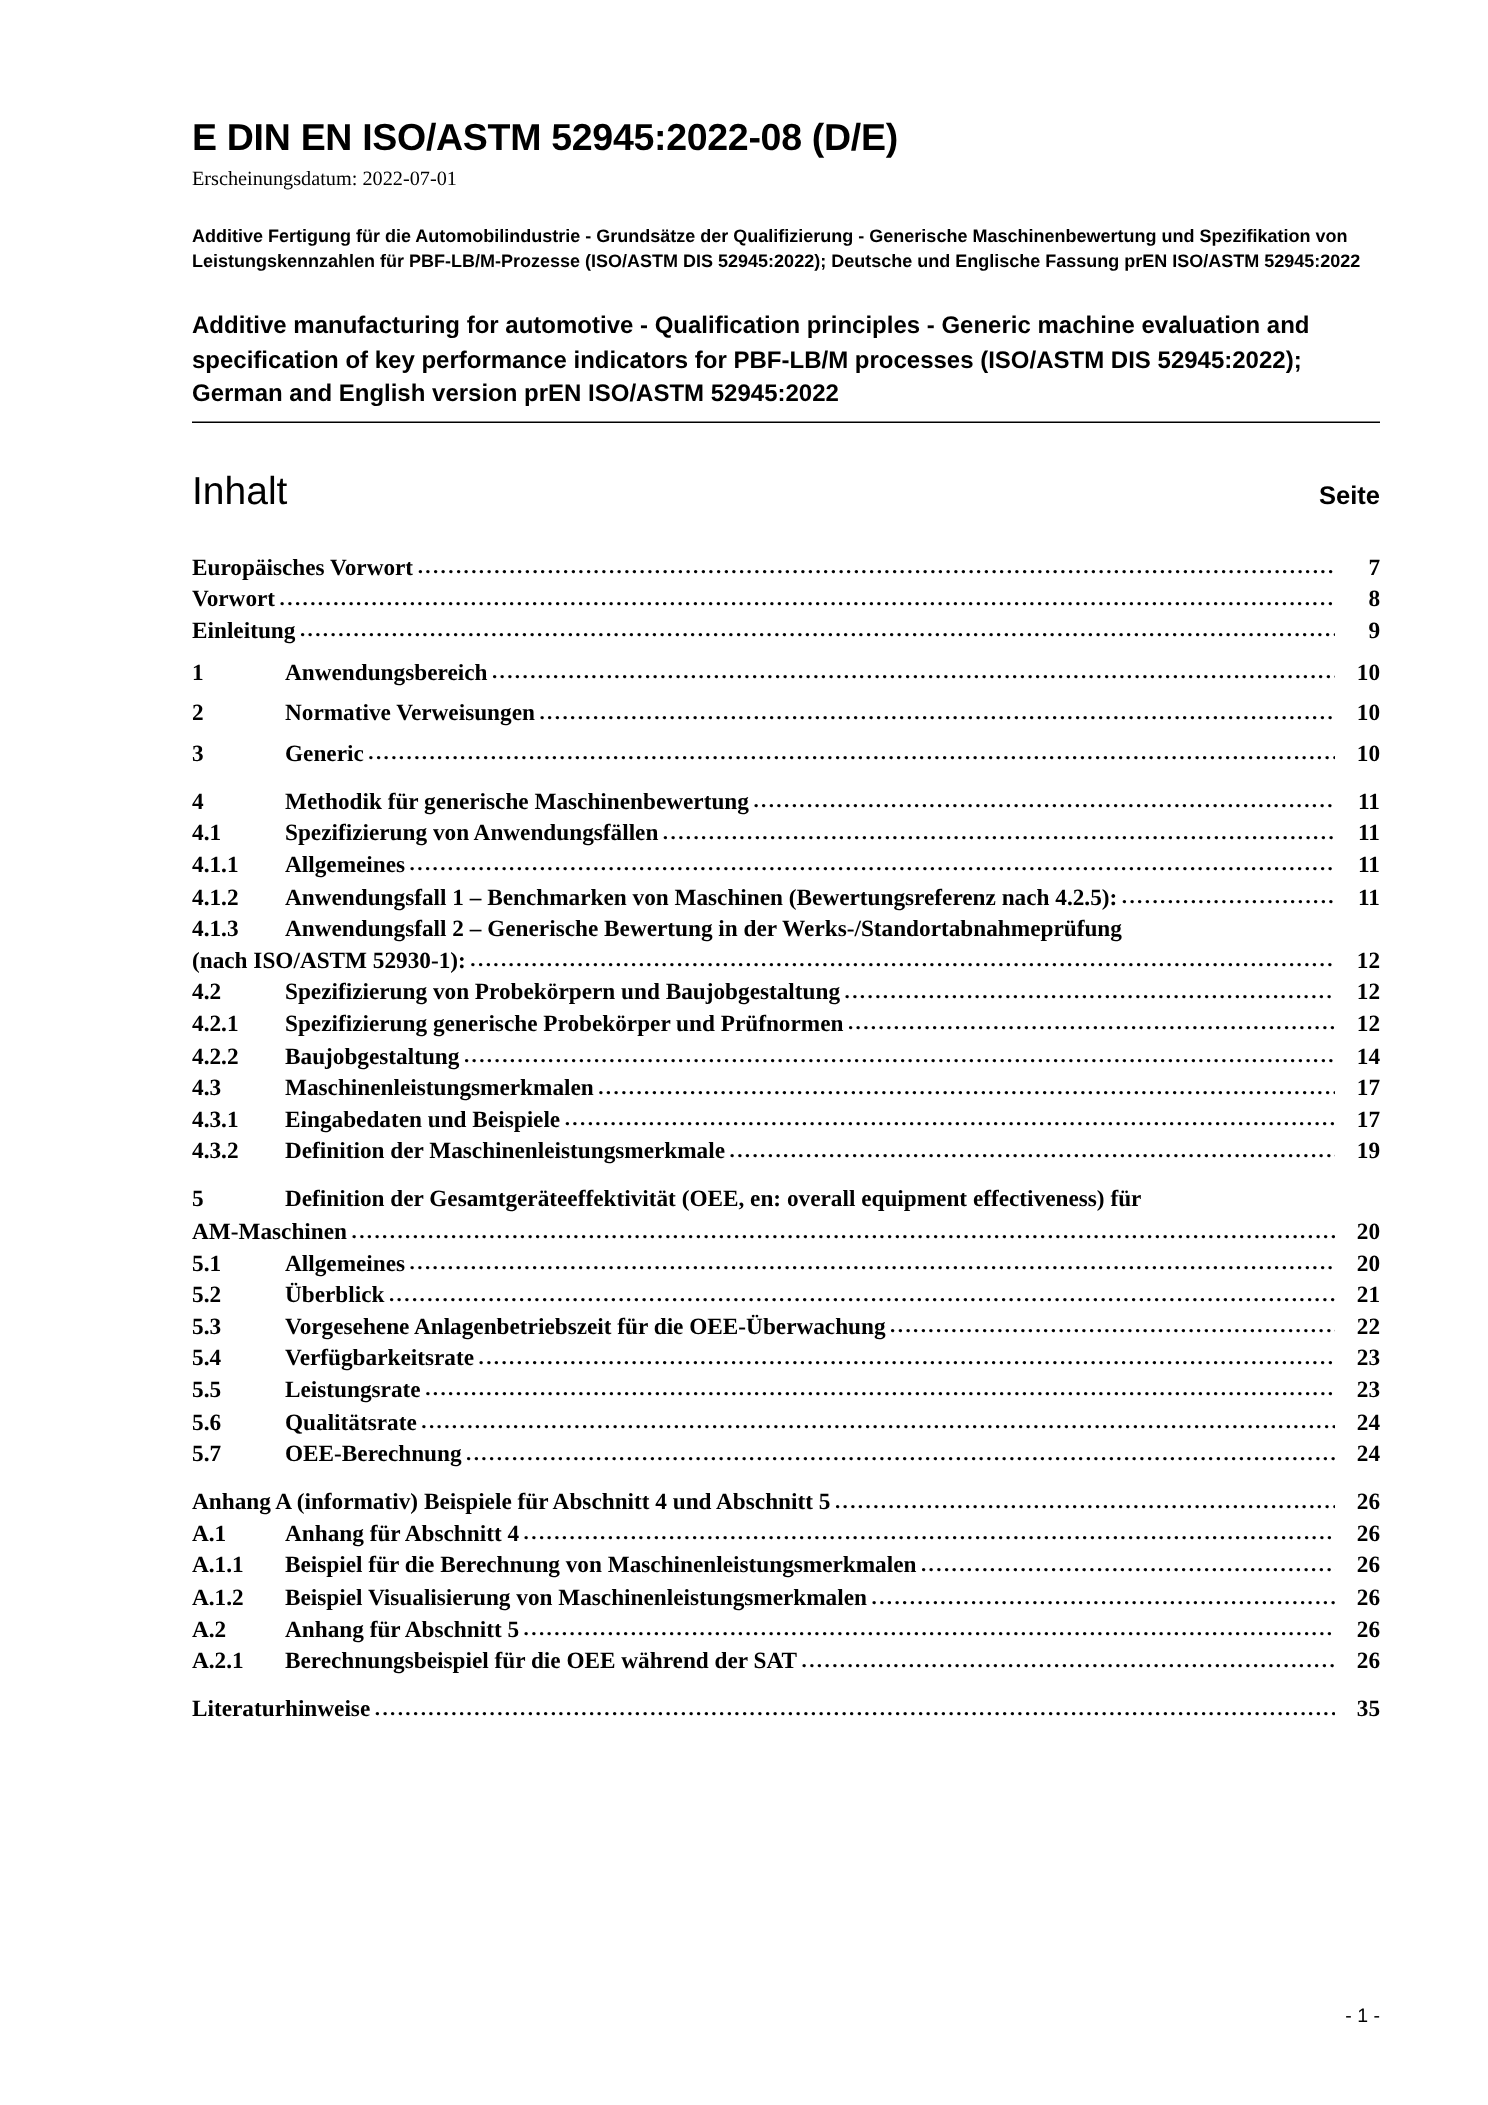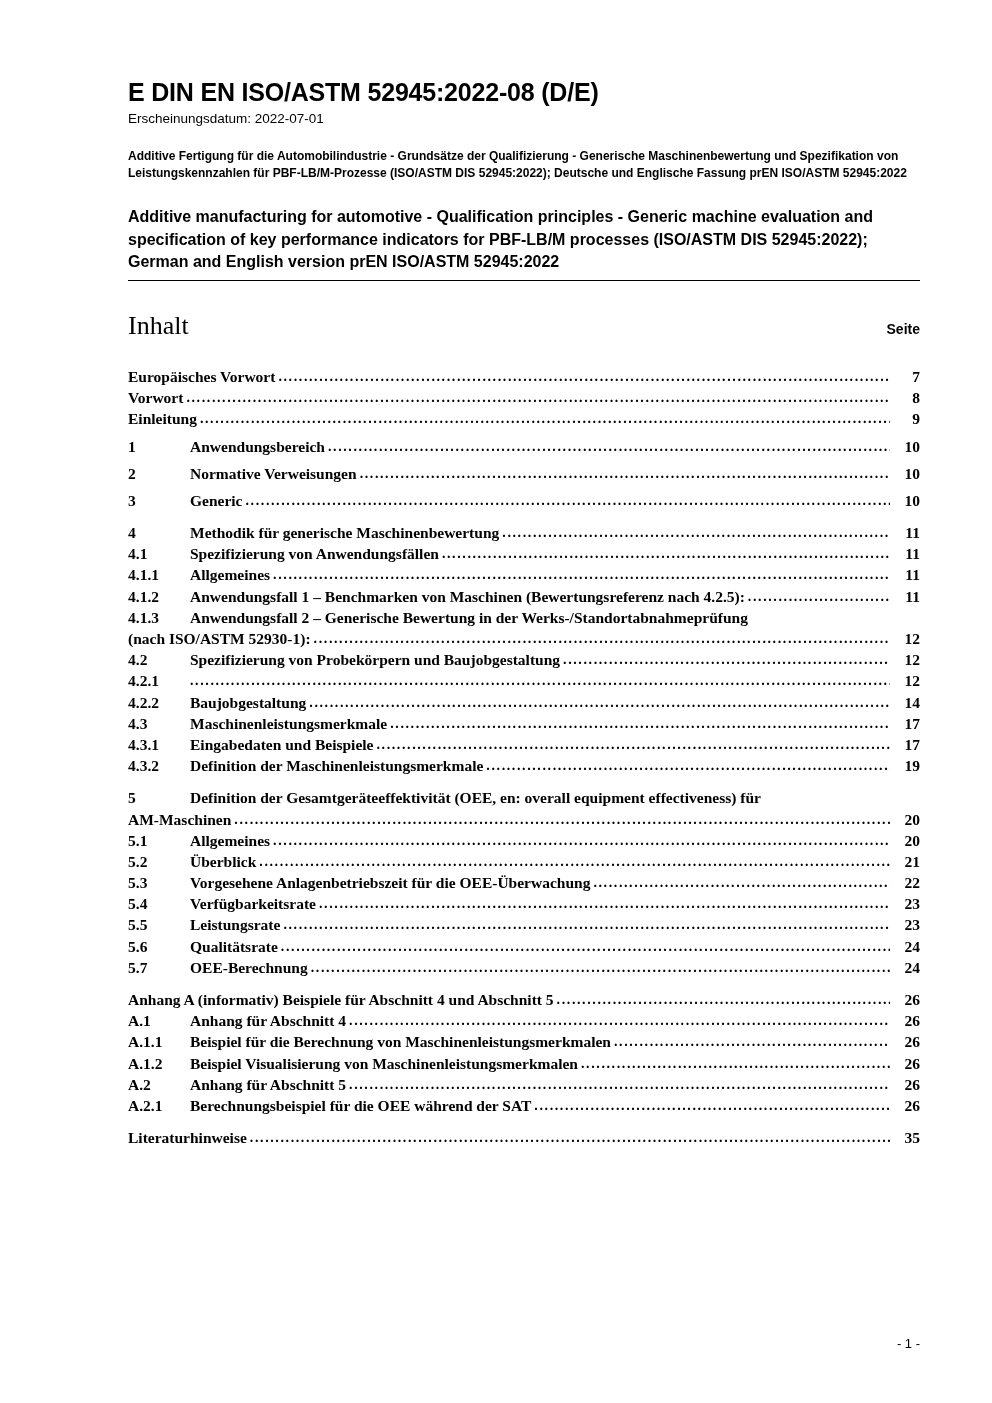--- a/index.html
+++ b/index.html
@@ -22,21 +22,21 @@
   }
   .doc-number {
     font-family: "Liberation Sans", sans-serif;
     font-weight: bold;
     font-size: 25px;
     letter-spacing: -0.2px;
     line-height: 1.15;
     margin: 0 0 4px 0;
   }
   .issue-date {
-    font-family: Liberation Sans, sans-serif;
+    font-family: Liberation Serif, serif;
     font-size: 13.5px;
     margin: 0 0 22px 0;
   }
   .title-de {
     font-family: "Liberation Sans", sans-serif;
     font-weight: bold;
     font-size: 12px;
     line-height: 1.42;
     margin: 0 0 24px 0;
     max-width: 818px;
@@ -55,27 +55,27 @@
     margin: 4px 0 0 0;
     width: 100%;
   }
   .toc-head {
     display: flex;
     align-items: baseline;
     justify-content: space-between;
     margin: 30px 0 26px 0;
   }
   .toc-head .inhalt {
-    font-family: Liberation Serif, serif;
+    font-family: Liberation Sans, sans-serif;
     font-size: 26px;
     font-weight: normal;
   }
   .toc-head .seite {
     font-family: "Liberation Sans", sans-serif;
-    font-size: 14px;
+    font-size: 17px;
     font-weight: bold;
   }
   .toc {
     font-family: "Liberation Serif", serif;
     font-size: 15.5px;
   }
   .toc-row {
     display: flex;
     align-items: baseline;
     width: 100%;
@@ -211,32 +211,33 @@
         <span class="pg">12</span>
       </div>
       <div class="toc-row bold">
         <span class="num">4.2</span>
         <span class="txt">Spezifizierung von Probekörpern und Baujobgestaltung</span>
         <span class="dots">................................................................................................................................................................................................................................................</span>
         <span class="pg">12</span>
       </div>
       <div class="toc-row bold">
         <span class="num">4.2.1</span>
+        <span class="txt">Spezifizierung generische Probekörper und Prüfnormen</span>
         <span class="dots">................................................................................................................................................................................................................................................</span>
         <span class="pg">12</span>
       </div>
       <div class="toc-row bold">
         <span class="num">4.2.2</span>
         <span class="txt">Baujobgestaltung</span>
         <span class="dots">................................................................................................................................................................................................................................................</span>
         <span class="pg">14</span>
       </div>
       <div class="toc-row bold">
         <span class="num">4.3</span>
-        <span class="txt">Maschinenleistungsmerkmale</span>
+        <span class="txt">Maschinenleistungsmerkmalen</span>
         <span class="dots">................................................................................................................................................................................................................................................</span>
         <span class="pg">17</span>
       </div>
       <div class="toc-row bold">
         <span class="num">4.3.1</span>
         <span class="txt">Eingabedaten und Beispiele</span>
         <span class="dots">................................................................................................................................................................................................................................................</span>
         <span class="pg">17</span>
       </div>
       <div class="toc-row bold">

